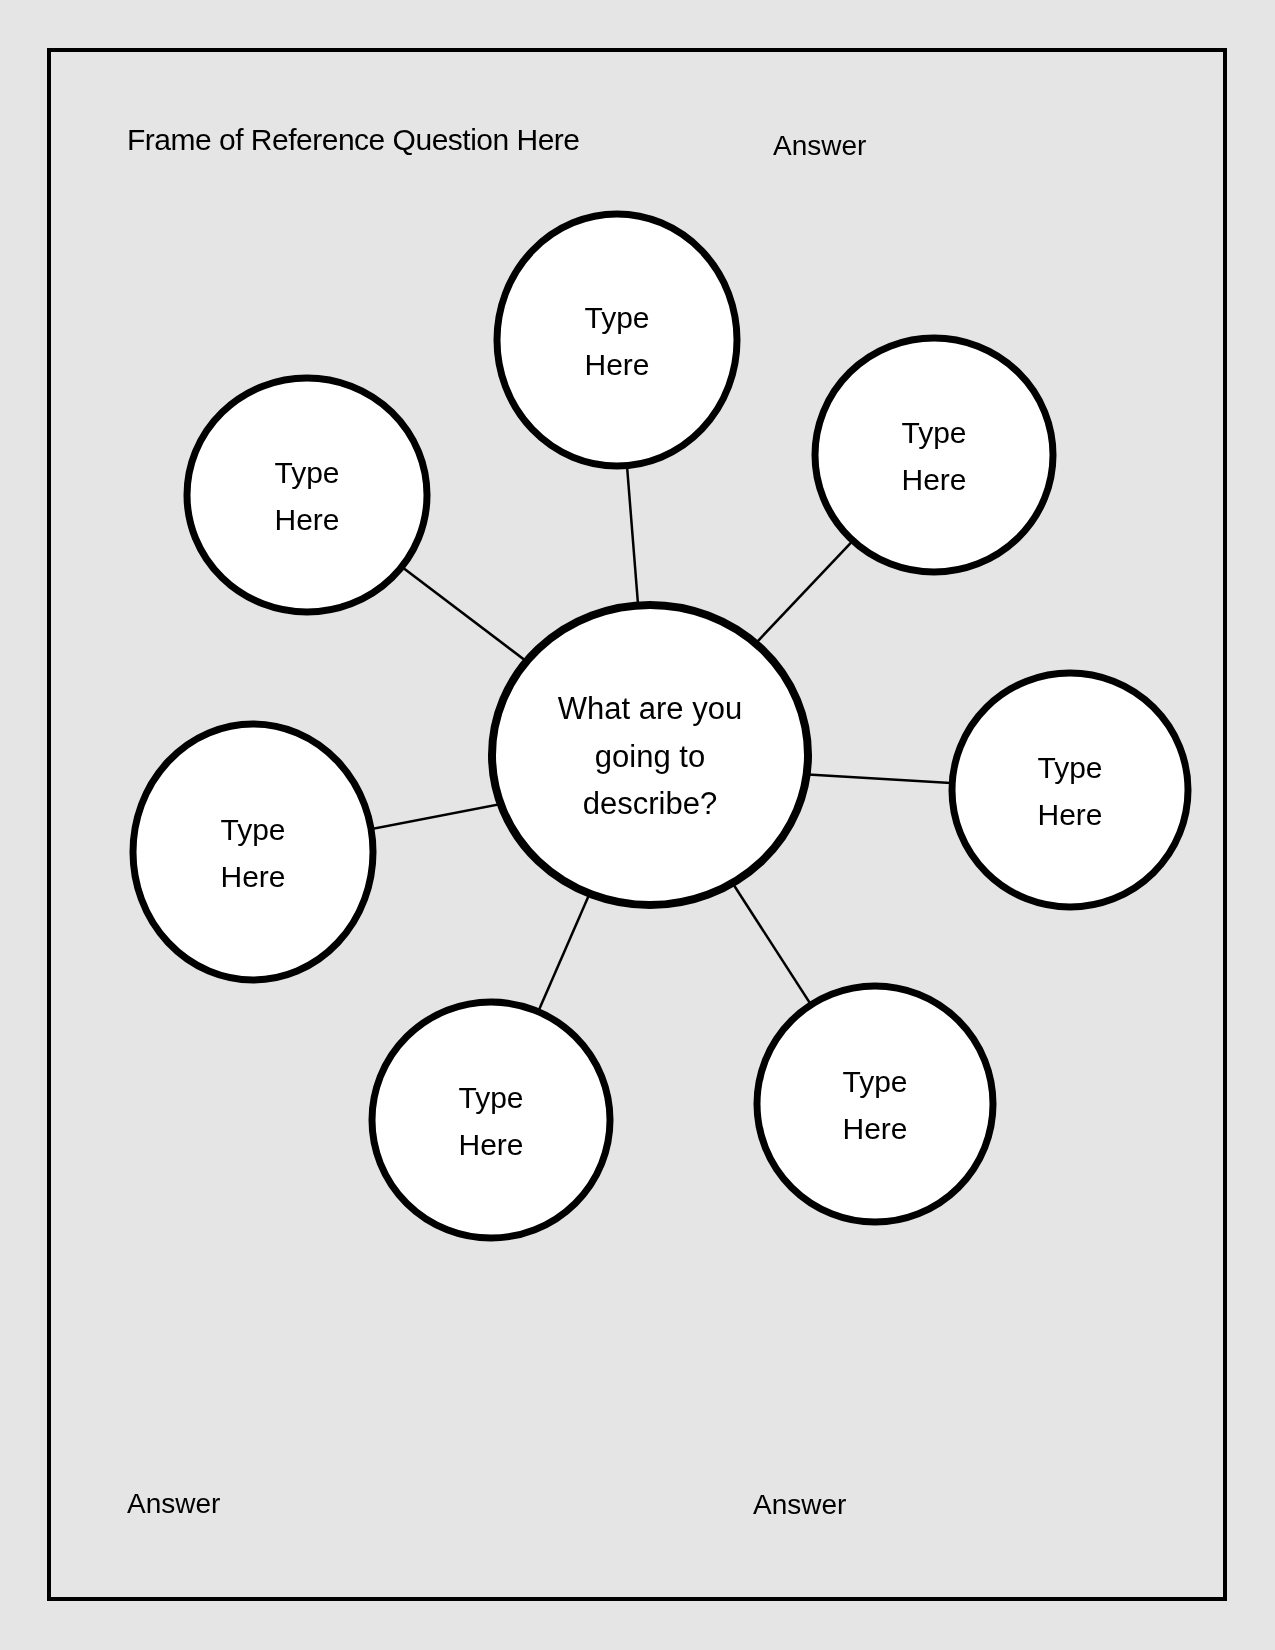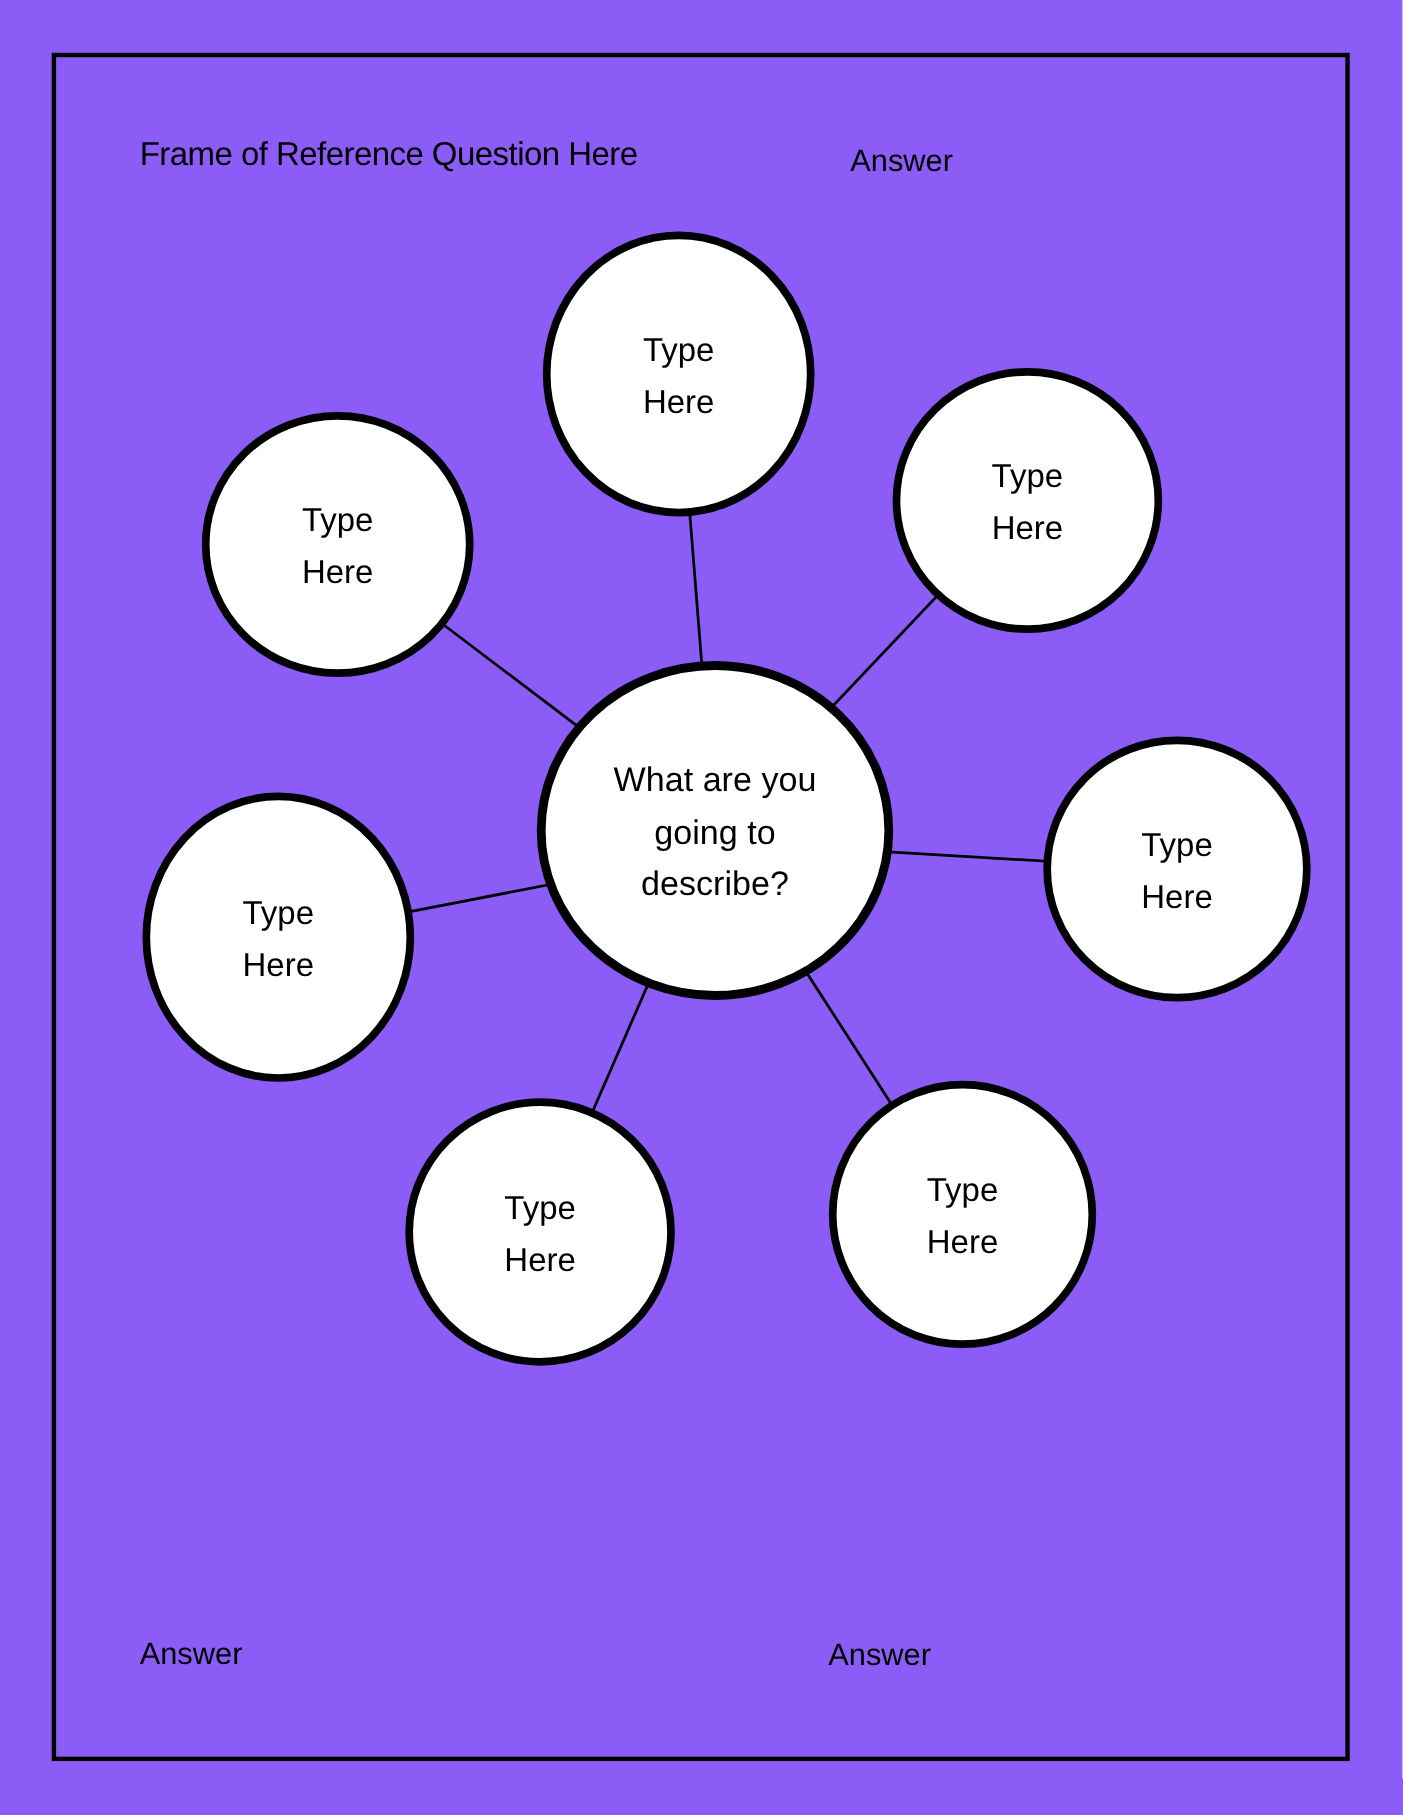--- a/index.html
+++ b/index.html
@@ -4,21 +4,21 @@
 <style>
   html, body {
     margin: 0;
     padding: 0;
     background: #ffffff;
   }
   .page {
     position: relative;
     width: 1275px;
     height: 1650px;
-    background: #8b5cf6;
+    background: #e5e5e5;
     overflow: hidden;
   }
   svg text {
     font-family: "Liberation Sans", "DejaVu Sans", sans-serif;
     fill: #000000;
   }
   .heading-text {
     font-size: 30px;
     letter-spacing: -0.5px;
   }

